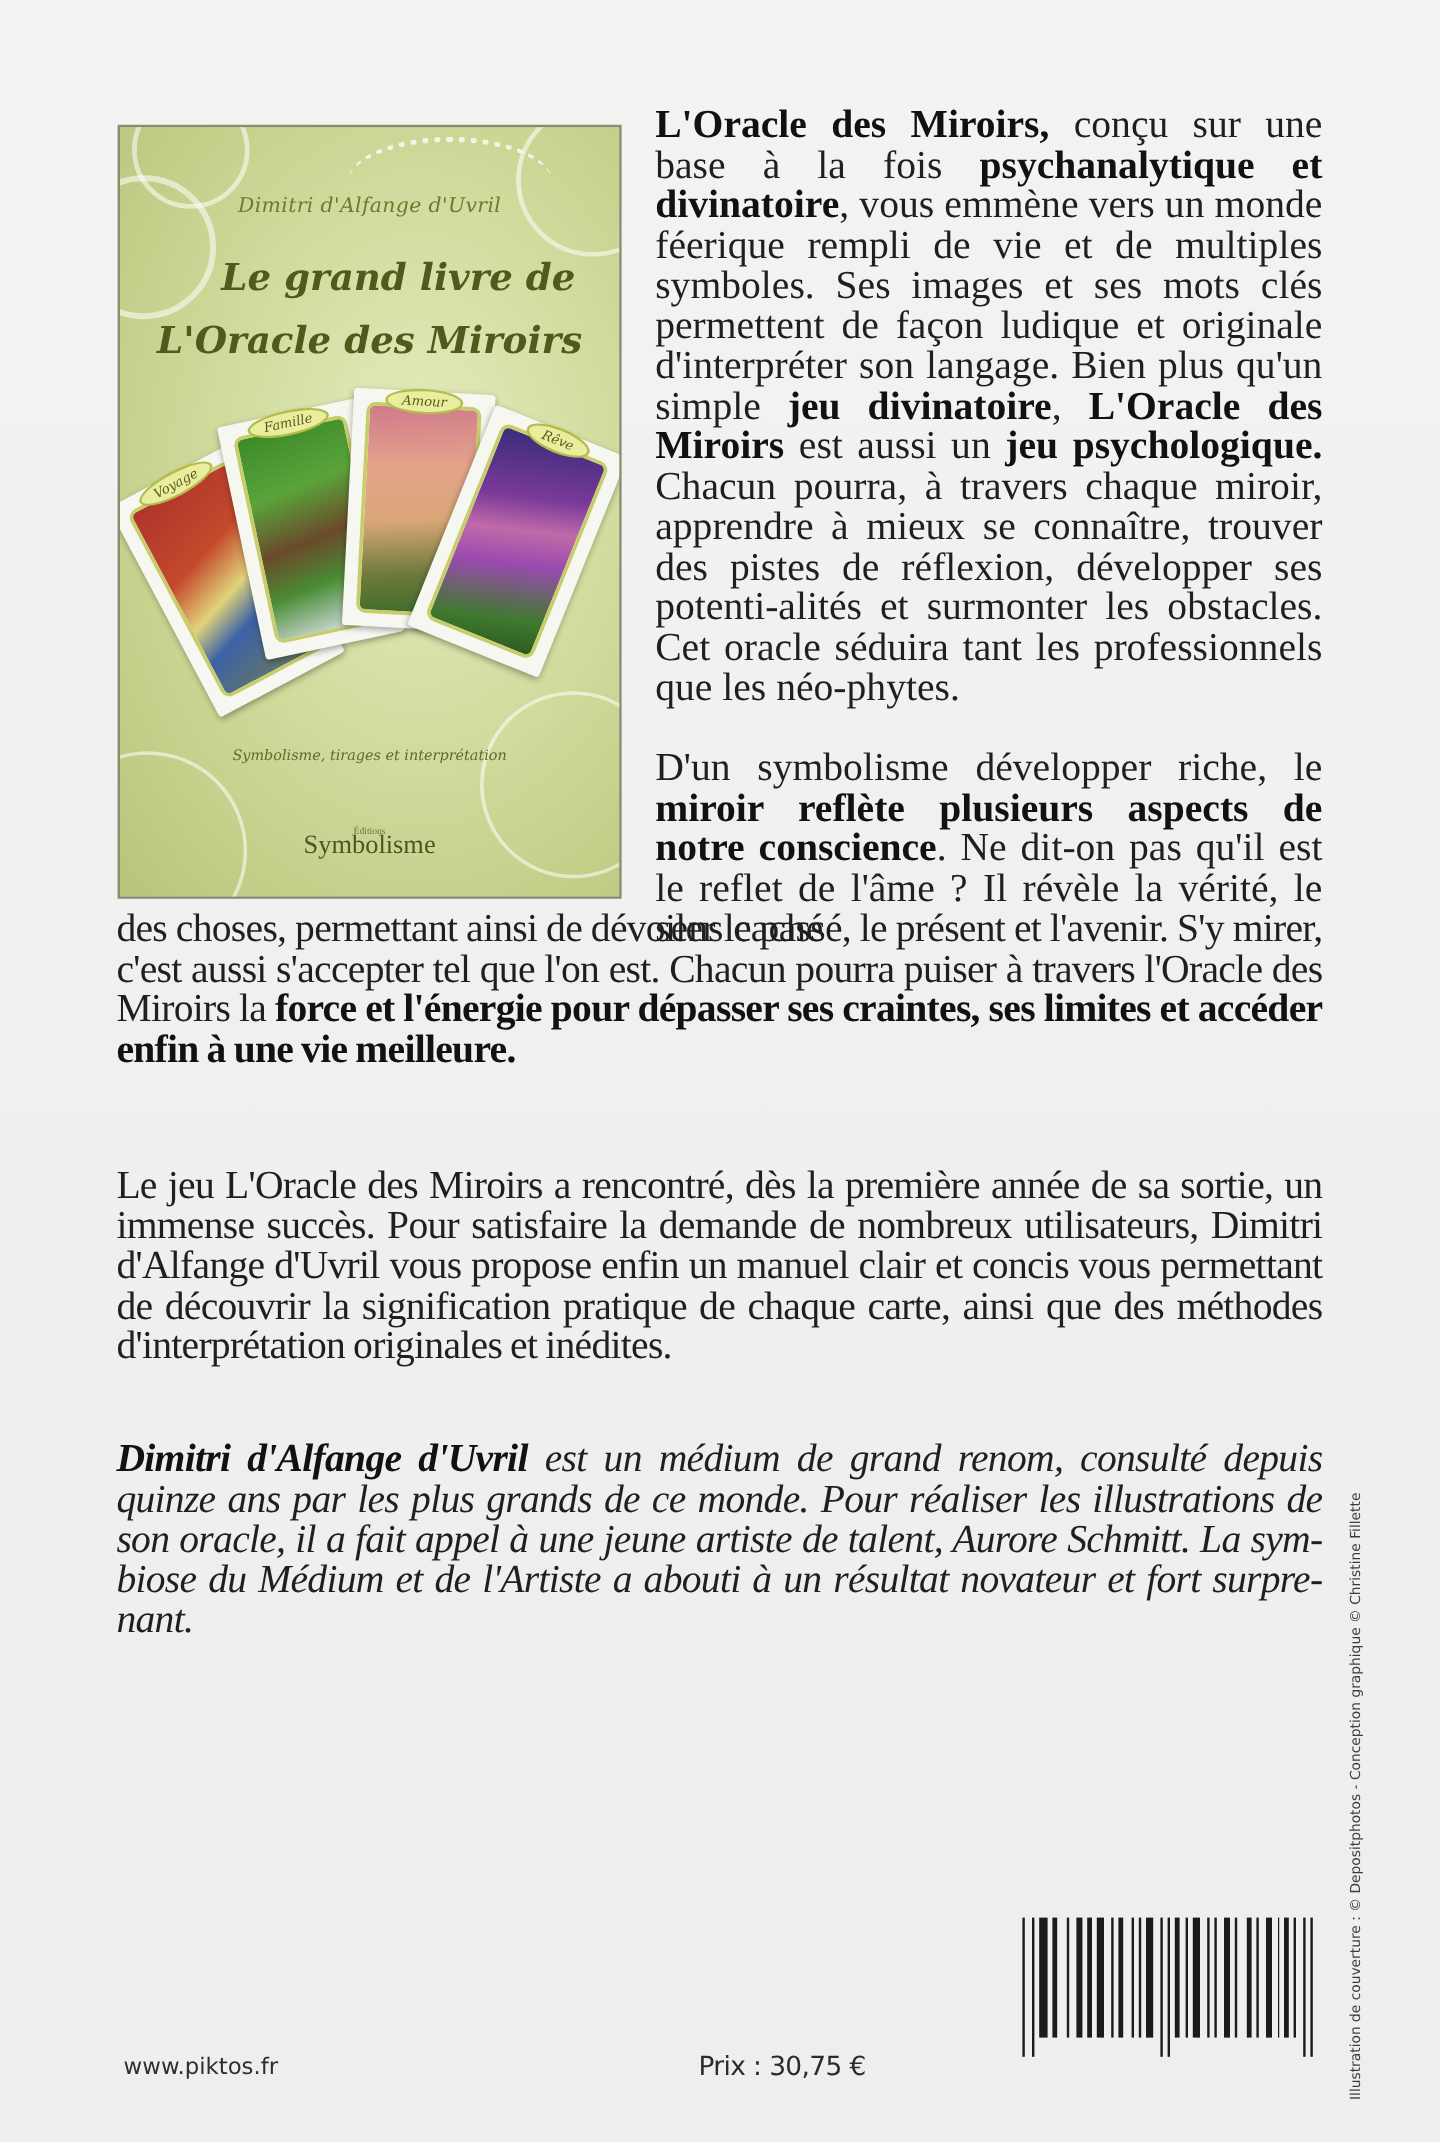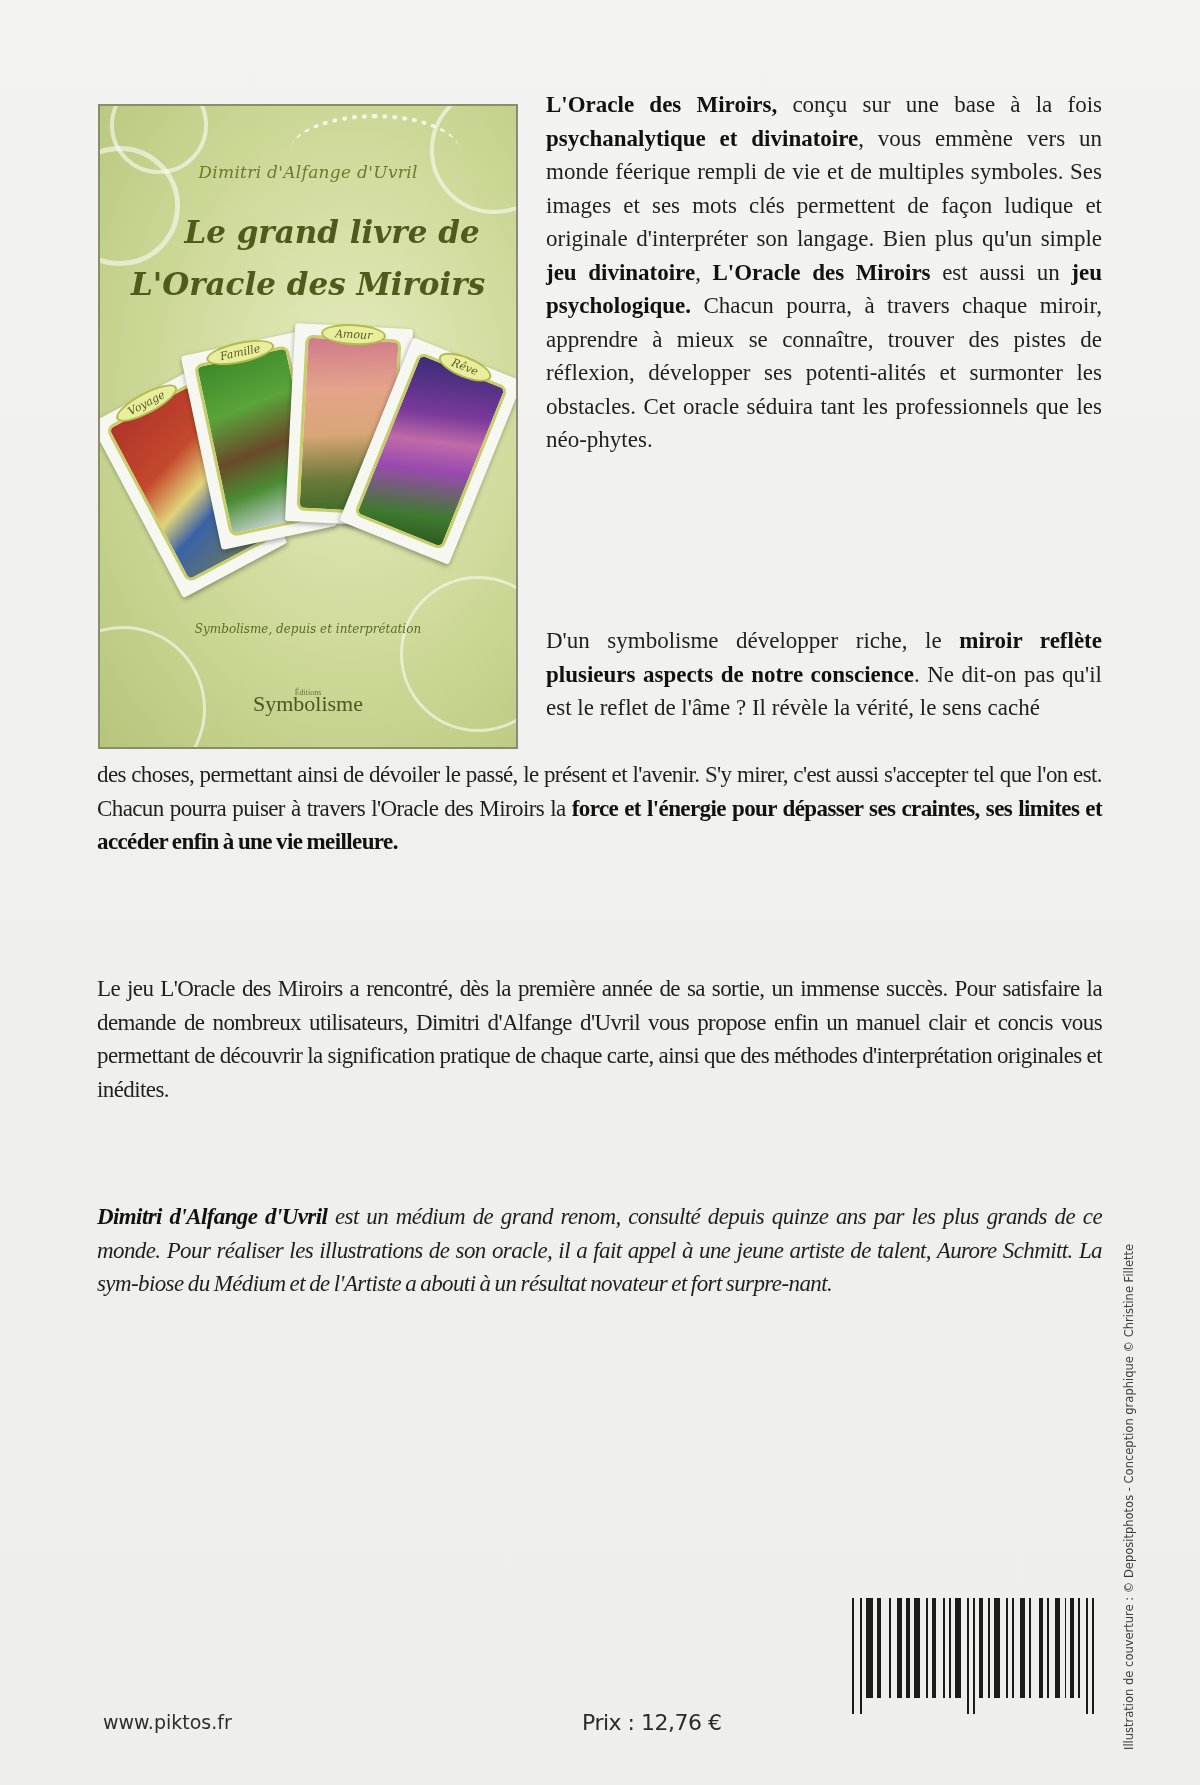--- a/index.html
+++ b/index.html
@@ -26,21 +26,21 @@
          font-family:"Liberation Serif",serif;font-size:22px;color:#4d5620;}
   .cover-publisher small{display:block;font-size:8px;margin-bottom:-6px;color:#6c7530;}
 
   .card{position:absolute;width:118px;height:198px;background:#f7f7f1;border-radius:3px;
         box-shadow:0 2px 5px rgba(0,0,0,.35);}
   .card .art{position:absolute;left:11px;top:11px;right:11px;bottom:11px;border:3px solid #c7cd6a;border-radius:8px;overflow:hidden;}
   .card .lbl{position:absolute;left:50%;top:-2px;transform:translateX(-50%);background:#e9ee9f;border:2px solid #b3bb4a;
         border-radius:50%;padding:2px 12px;font-family:"DejaVu Serif",serif;font-style:italic;font-size:11px;color:#5c5a1e;white-space:nowrap;z-index:2;}
 
   
-  .txt{position:absolute;font-size:23px;line-height:33.5px;text-align:justify;color:#1f1f1f;}
+  .txt{position:absolute;font-size:33px;line-height:33.5px;text-align:justify;color:#1f1f1f;}
   .txt b{font-weight:bold;color:#111;}
   .right-col{left:546px;top:88px;width:556px;}
   .full{left:97px;width:1005px;}
   .cond{font-family:"Liberation Serif",serif;letter-spacing:-.6px;word-spacing:-1px;}
   .p{display:block;text-align:justify;text-align-last:left;}
   .ital{font-style:italic;}
 
   
   .credit{position:absolute;left:1122px;top:1750px;transform-origin:0 0;transform:rotate(-90deg);
           font-family:"DejaVu Sans",sans-serif;font-size:11.5px;color:#3c3c3c;white-space:nowrap;}
@@ -88,21 +88,21 @@
     </div>
     <div class="card" style="left:190px;top:220px;transform:rotate(3deg);">
       <div class="art" style="background:linear-gradient(175deg,#d07a8a 0%,#e4a48a 30%,#d9a677 55%,#6d7a3a 80%,#3d6a2a 100%);"></div>
       <span class="lbl">Amour</span>
     </div>
     <div class="card" style="left:272px;top:246px;transform:rotate(22deg);">
       <div class="art" style="background:linear-gradient(165deg,#3a2c78 0%,#7a3a9a 30%,#c06aa8 45%,#9a4ab0 60%,#3e7a2e 85%,#2e5a22 100%);"></div>
       <span class="lbl">Rêve</span>
     </div>
 
-    <div class="cover-subtitle">Symbolisme, depuis et interprétation</div>
+    <div class="cover-subtitle">Symbolisme, tirages et interprétation</div>
     <div class="cover-publisher">
       <small>Éditions</small>
       <span>Symbolisme</span>
     </div>
   </div>
 
   <div class="txt right-col" style="top:88px;">
     <span class="p"><b>L'Oracle des Miroirs,</b><span> conçu sur une base à la fois </span><b>psychanalytique et divinatoire</b><span>, vous emmène vers un monde féerique rempli de vie et de multiples symboles. Ses images et ses mots clés permettent de façon ludique et originale d'interpréter son langage. Bien plus qu'un simple </span><b>jeu divinatoire</b><span>, </span><b>L'Oracle des Miroirs</b><span> est aussi un </span><b>jeu psychologique.</b><span> Chacun pourra, à travers chaque miroir, apprendre à mieux se connaître, trouver des pistes de réflexion, développer ses potenti-alités et surmonter les obstacles. Cet oracle séduira tant les professionnels que les néo-phytes.</span></span>
   </div>
 
@@ -118,21 +118,21 @@
     <span class="p">Le jeu L'Oracle des Miroirs a rencontré, dès la première année de sa sortie, un immense succès. Pour satisfaire la demande de nombreux utilisateurs,  Dimitri d'Alfange d'Uvril vous propose enfin un manuel clair et concis vous permettant de découvrir la signification pratique de chaque carte, ainsi que des méthodes d'interprétation originales et inédites.</span>
   </div>
 
   <div class="txt full cond ital" style="top:1200px;">
     <span class="p"><b>Dimitri d'Alfange d'Uvril</b><span> est un médium de grand renom, consulté depuis quinze ans par les plus grands de ce monde. Pour réaliser les illustrations de son oracle, il a fait appel à une jeune artiste de talent, Aurore Schmitt. La sym-biose du Médium et de l'Artiste a abouti à un résultat novateur et fort surpre-nant.</span></span>
   </div>
 
   <div class="credit">Illustration de couverture : © Depositphotos - Conception graphique © Christine Fillette</div>
 
   <div class="site">www.piktos.fr</div>
-  <div class="price">Prix : 12,76 €</div>
+  <div class="price">Prix : 30,75 €</div>
 
   <div class="barcode">
     <div class="bars" id="bars">
         <span class="g" style="width: 2.1px;"></span>
         <span class="s" style="width: 2.4px;"></span>
         <span class="s" style="width: 4.2px;"></span>
         <span class="g" style="width: 2.1px;"></span>
         <span class="s" style="width: 2.4px;"></span>
         <span class="s" style="width: 2.1px;"></span>
         <span style="width: 8.4px;"></span>

